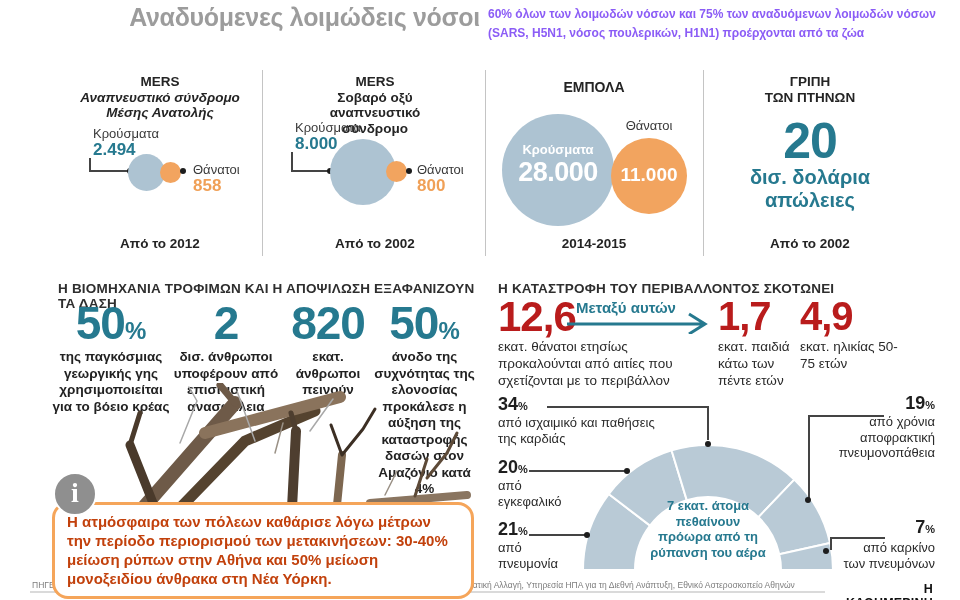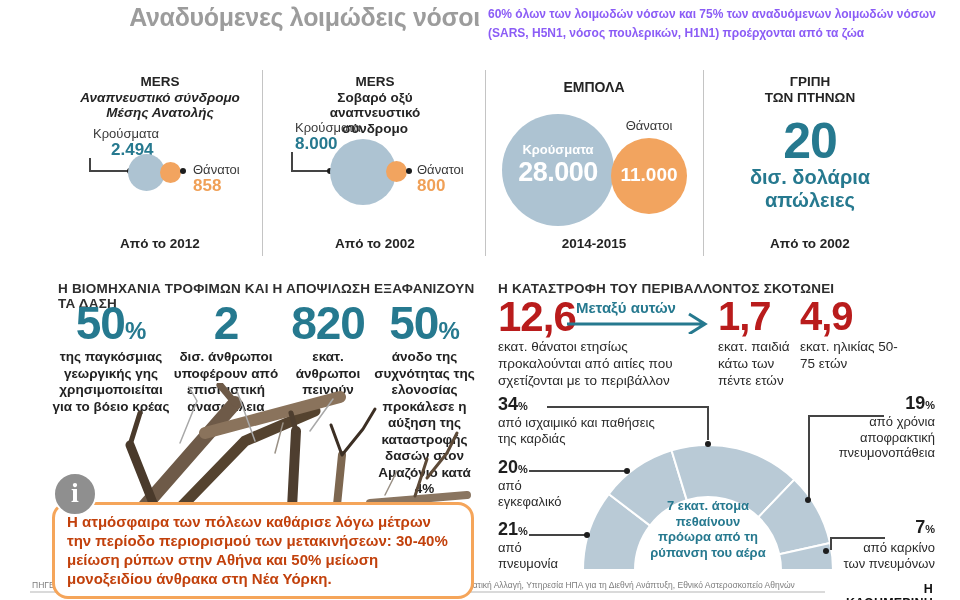--- a/index.html
+++ b/index.html
@@ -63,21 +63,21 @@
 
   <div class="abs vdiv" style="left:262px;"></div>
   <div class="abs vdiv" style="left:485px;"></div>
   <div class="abs vdiv" style="left:703px;"></div>
 
   <div class="abs col-title" style="left:60px;top:74px;width:200px;">
     <div>MERS</div>
     <div style="width:170px;margin:0 auto;font-style:italic;">Αναπνευστικό σύνδρομο Μέσης Ανατολής</div>
   </div>
   <div class="abs small-label" style="left:93px;top:126px;">Κρούσματα</div>
-  <div class="abs cases-val" style="left:93px;top:140px;margin-left:18px;">2.494</div>
+  <div class="abs cases-val" style="left:93px;top:140px;">2.494</div>
   <div class="lline" style="left:89px;top:158px;width:1.5px;height:13px;"></div>
   <div class="lline" style="left:89px;top:170px;width:40px;height:1.5px;"></div>
   <div class="dot" style="left:127px;top:168px;"></div>
   <div class="abs bubble blue" style="left:128px;top:154px;width:37px;height:37px;"></div>
   <div class="abs bubble orange" style="left:160px;top:162px;width:21px;height:21px;"></div>
   <div class="dot" style="left:180px;top:168px;"></div>
   <div class="abs small-label" style="left:193px;top:162px;">Θάνατοι</div>
   <div class="abs deaths-val" style="left:193px;top:176px;">858</div>
   <div class="abs period" style="left:60px;top:236px;width:200px;">Από το 2012</div>
 

